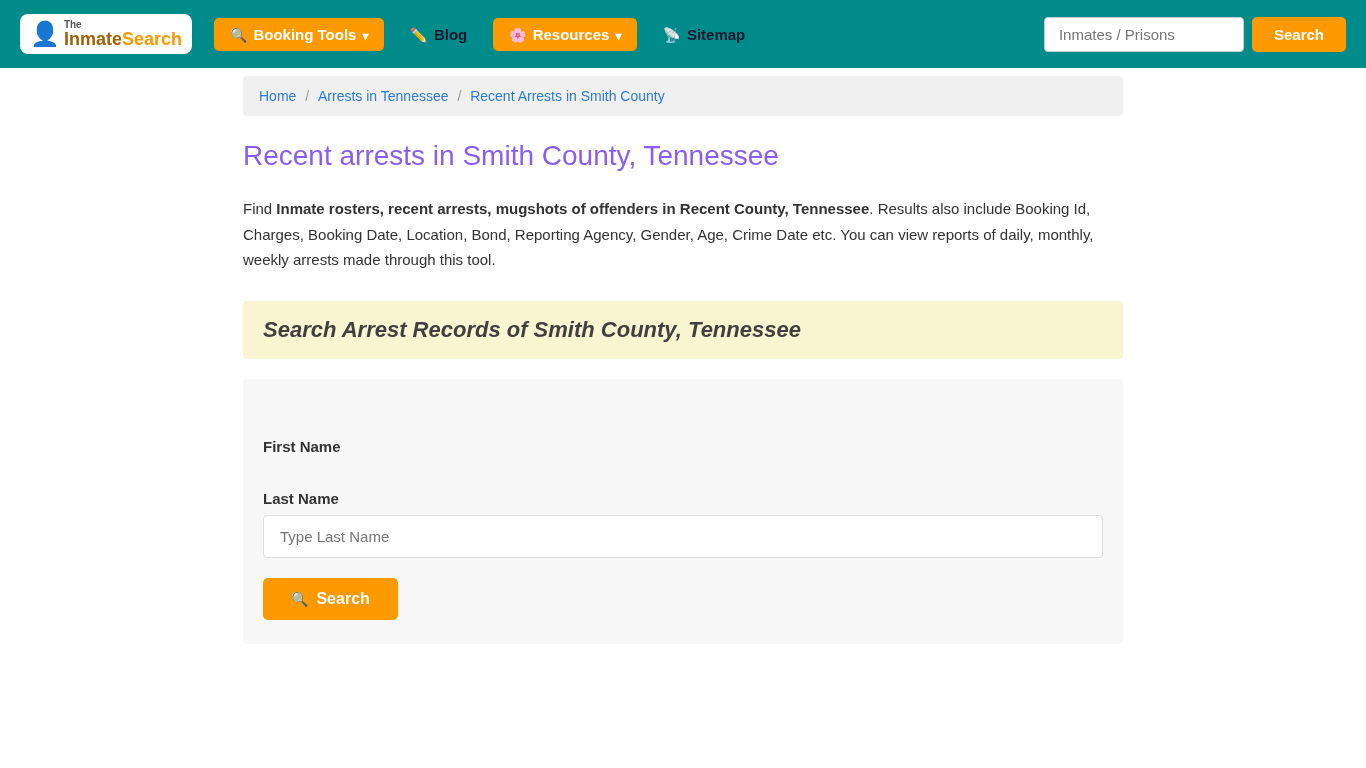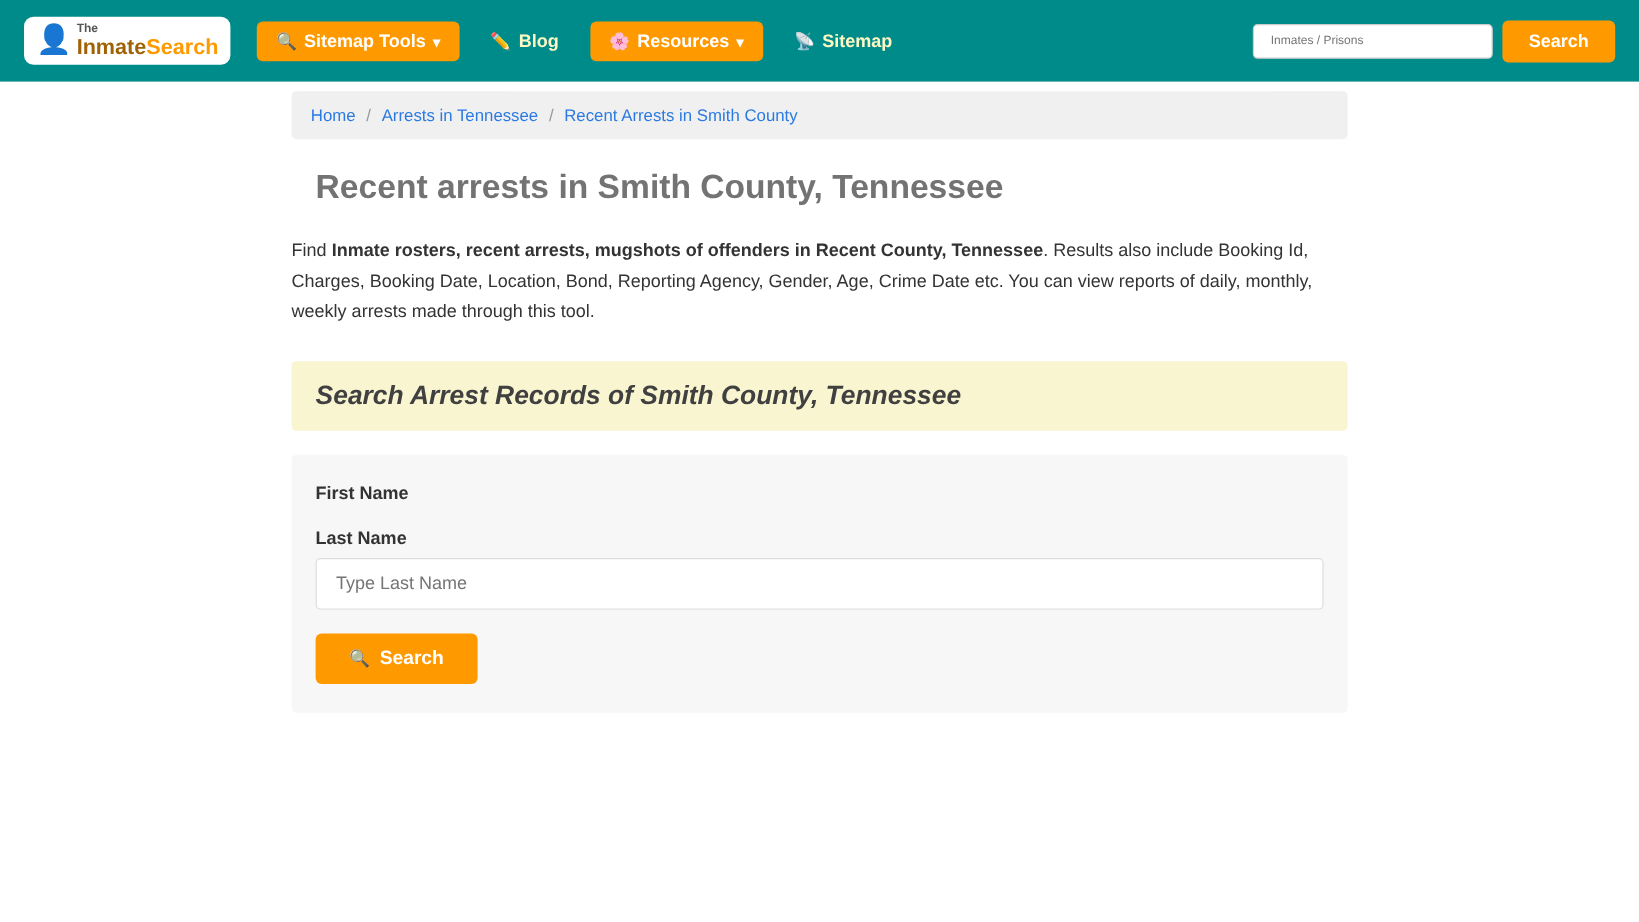--- a/index.html
+++ b/index.html
@@ -57,42 +57,42 @@
       padding: 8px 16px;
       font-size: 15px;
       font-weight: bold;
       cursor: pointer;
       display: flex;
       align-items: center;
       gap: 6px;
     }
     .nav-btn-plain {
       background: transparent;
-      color: #fef9c3;
+      color: #0f172a;
       border: none;
       padding: 8px 14px;
       font-size: 15px;
       font-weight: bold;
       cursor: pointer;
       display: flex;
       align-items: center;
       gap: 6px;
     }
 
     .header-right {
       margin-left: auto;
       display: flex;
       align-items: center;
       gap: 8px;
     }
     .search-input-header {
       padding: 8px 14px;
       border: 1px solid #ccc;
       border-radius: 4px;
-      font-size: 10px;
+      font-size: 15px;
       width: 200px;
       outline: none;
     }
     .search-btn-header {
       background: #f90;
       color: #fff;
       border: none;
       border-radius: 5px;
       padding: 9px 22px;
       font-size: 15px;
@@ -117,24 +117,23 @@
     }
     .breadcrumb a {
       color: #2a7ae2;
       text-decoration: none;
     }
     .breadcrumb span { color: #999; margin: 0 5px; }
 
     
     .page-title {
       font-size: 28px;
-      font-weight: bold;
-      color: #737373;
+      font-weight: normal;
+      color: #8b5cf6;
       margin-bottom: 24px;
-      margin-left: 20px;
     }
 
     
     .description {
       font-size: 15px;
       line-height: 1.7;
       color: #333;
       margin-bottom: 28px;
     }
     .description strong { font-weight: bold; }
@@ -154,20 +153,21 @@
     }
 
     
     .form-section {
       background: #f7f7f7;
       border-radius: 4px;
       padding: 24px 20px;
     }
     .form-group {
       margin-bottom: 20px;
+      margin-top: 35px;
     }
     .form-label {
       font-size: 15px;
       font-weight: bold;
       color: #333;
       margin-bottom: 8px;
       display: block;
     }
     .form-input {
       width: 100%;
@@ -214,21 +214,21 @@
         <span class="logo-the">The</span>
         <span>
           <span class="logo-inmate">Inmate</span><span class="logo-search">Search</span>
         </span>
       </div>
     </div>
   </a>
 
   <button class="nav-btn">
     <span class="icon-search"></span>
-    <span>Sitemap Tools</span>
+    <span>Booking Tools</span>
     <span class="chevron"></span>
   </button>
 
   <button class="nav-btn-plain">
     <span class="icon-blog"></span>
     <span>Blog</span>
   </button>
 
   <button class="nav-btn">
     <span class="icon-resources"></span>

